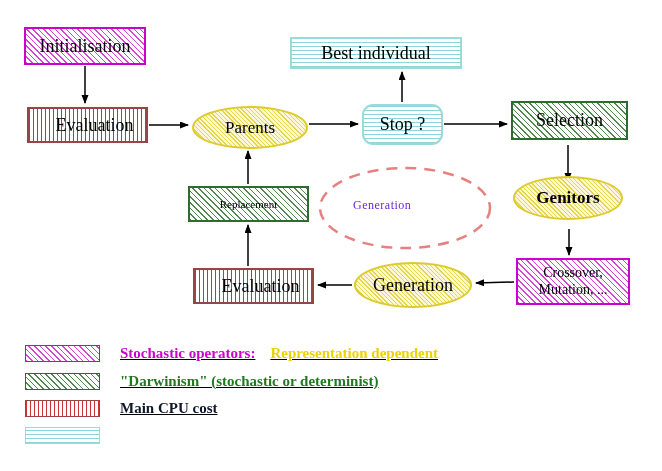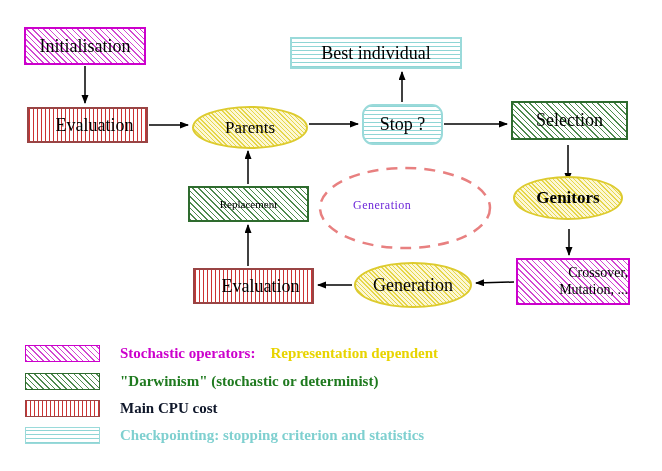--- a/index.html
+++ b/index.html
@@ -65,20 +65,21 @@
     z-index: 2;
     letter-spacing: 0.5px;
   }
   .legend-row {
     position: absolute;
     left: 25px;
     display: flex;
     align-items: center;
     height: 18px;
     z-index: 2;
+    text-decoration: underline;
   }
   .swatch {
     width: 75px;
     height: 17px;
     box-sizing: border-box;
     margin-right: 20px;
     flex: 0 0 auto;
   }
   .swatch.h-magenta, .swatch.h-green, .swatch.h-redv, .swatch.h-cyan { border-width: 1px; }
   .legend-text {
@@ -155,21 +156,21 @@
   </div>
 
   <div class="node h-redv" style="left:193px; top:268px; width:121px; height:36px; font-size:18px;">
     <span>Evaluation</span>
   </div>
 
   <div class="node h-yellow" style="left:354px; top:262px; width:118px; height:46px; font-size:18px;">
     <span>Generation</span>
   </div>
 
-  <div class="node h-magenta small-text" style="left:516px; top:258px; width:114px; height:47px; flex-direction:column;align-items:flex-end;">
+  <div class="node h-magenta small-text" style="left:516px; top:258px; width:114px; height:47px; flex-direction:column;">
     <span>Crossover,</span>
     <span>Mutation, ...</span>
   </div>
 
   <div class="legend-row" style="top:344px;">
     <span class="swatch h-magenta"></span>
     <span class="legend-text t-magenta">Stochastic operators:</span>
     <span class="legend-text t-yellow">Representation dependent</span>
   </div>
 
@@ -178,16 +179,15 @@
     <span class="legend-text t-green">"Darwinism" (stochastic or determinist)</span>
   </div>
 
   <div class="legend-row" style="top:399px;">
     <span class="swatch h-redv"></span>
     <span class="legend-text t-red">Main CPU cost</span>
   </div>
 
   <div class="legend-row" style="top:426px;">
     <span class="swatch h-cyan"></span>
-    <span class="legend-text t-cyan">Checkpointing: stopping criterion and statistics</span>
   </div>
 
 </div>
 
 </body></html>

